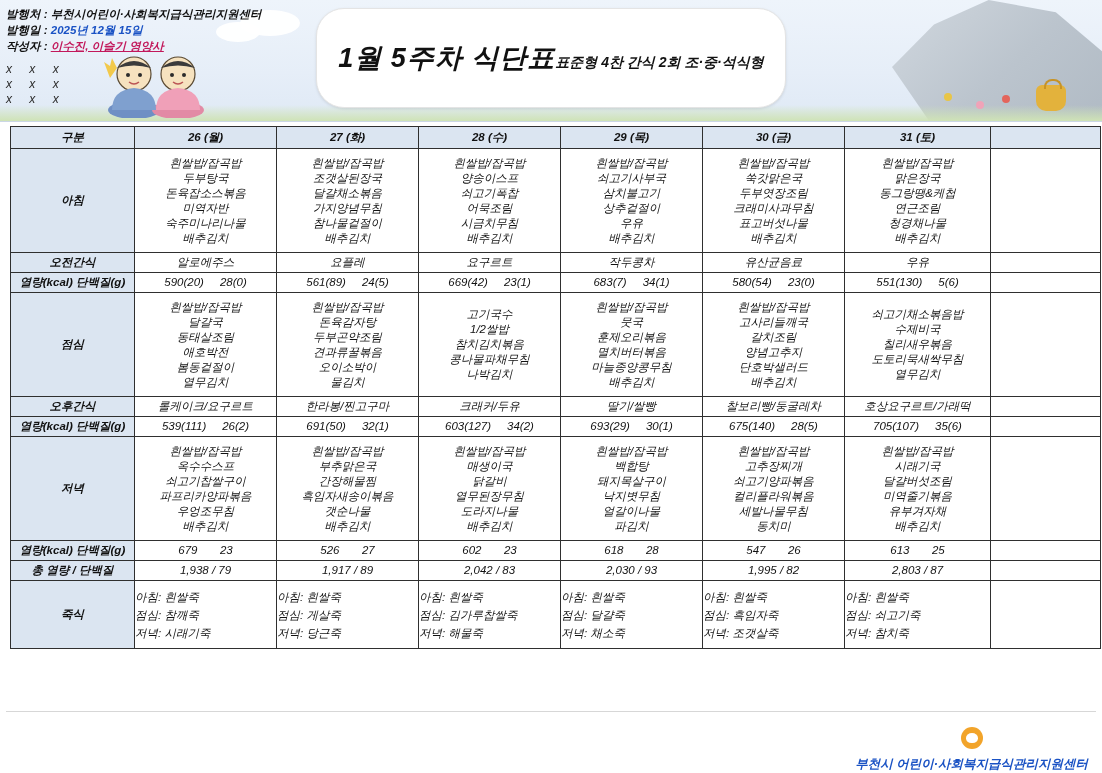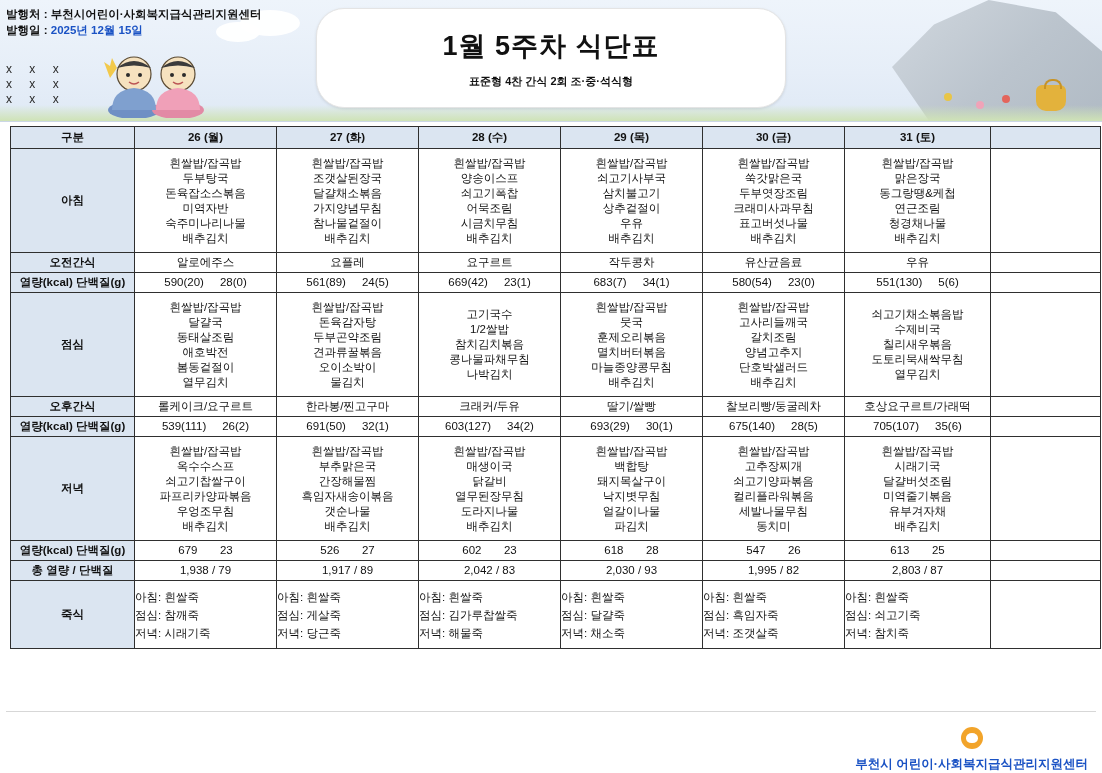--- a/index.html
+++ b/index.html
@@ -4,21 +4,21 @@
 <style>
   * { box-sizing: border-box; }
   html, body { margin:0; padding:0; }
   body {
     width: 1102px; height: 773px;
     font-family: "Liberation Sans", "DejaVu Sans", sans-serif;
     background: #ffffff;
     color: #111;
     overflow: hidden;
   }
-  .page { position: relative; width:1102px; height:773px; }
+  .page { position: relative; width:1102px; height:773px;font-style:italic; }
 
   
   .header {
     position: relative;
     height: 122px;
     background: linear-gradient(to bottom, #eef4fb 0%, #e6eef8 60%, #dfe9f5 100%);
     border-bottom: 1px solid #cbd7e6;
     overflow: hidden;
   }
   .hdr-left {
@@ -29,24 +29,24 @@
   .hdr-left .blue { color: #1a52c4; }
   .hdr-left .name { color: #c2185b; }
   .hdr-left .u { text-decoration: underline; }
 
   .title-bubble {
     position: absolute; left: 50%; transform: translateX(-50%);
     top: 8px; width: 470px; height: 100px;
     background: #ffffff; border-radius: 28px;
     border: 1px solid #e4e4e4;
     box-shadow: 0 1px 3px rgba(0,0,0,0.10);
-    display: flex; flex-direction: column; align-items: center; justify-content: center;
+    display: flex; flex-direction: row; align-items: center; justify-content: center;
   }
   .title-main { font-size: 27px; font-weight: bold; letter-spacing: 1px; color:#111; }
-  .title-sub { font-size: 11px; font-weight: bold; margin-top: 10px; color:#111; }
+  .title-sub { font-size: 14px; font-weight: bold; margin-top: 10px; color:#111; }
 
   
   .xgrid { position:absolute; left:6px; top:62px; font-size: 12px; color:#2b2b2b; line-height:15px; letter-spacing:7px;}
   .kids { position:absolute; left:104px; top:38px; width:110px; height:80px; }
   .cloud { position:absolute; border-radius:50%; background:#fff; opacity:.95;}
   .rock { position:absolute; right:0; top:0; width:210px; height:122px;
           background: linear-gradient(135deg,#cfd6dd 0%, #b9c2cb 55%, #aeb8c2 100%);
           clip-path: polygon(18% 100%, 0% 55%, 20% 20%, 46% 0%, 78% 10%, 100% 42%, 100% 100%);
           opacity:.95;}
   .grass { position:absolute; bottom:0; left:0; right:0; height:16px;
@@ -102,20 +102,23 @@
     <div class="flower" style="right:118px; bottom:12px; background:#f0a3b8;"></div>
     <div class="flower" style="right:150px; bottom:20px; background:#e8c547;"></div>
 
     <div class="cloud" style="left:240px; top:10px; width:60px; height:26px;"></div>
     <div class="cloud" style="left:216px; top:22px; width:44px; height:20px;"></div>
 
     <div class="hdr-left">
       <div class="row">발행처 : 부천시어린이·사회복지급식관리지원센터</div>
       <div class="row">
         <span>발행일 : </span><span class="blue">2025년 12월 15일</span>
+      </div>
+      <div class="row">
+        <span>작성자 : </span><span class="name u">이수진, 이슬기 영양사</span>
       </div>
     </div>
 
     <div class="xgrid">
       <div>x x x</div>
         <div>x x x</div>
         <div>x x x</div>
     </div>
 
     <svg class="kids" viewBox="0 0 110 80">

